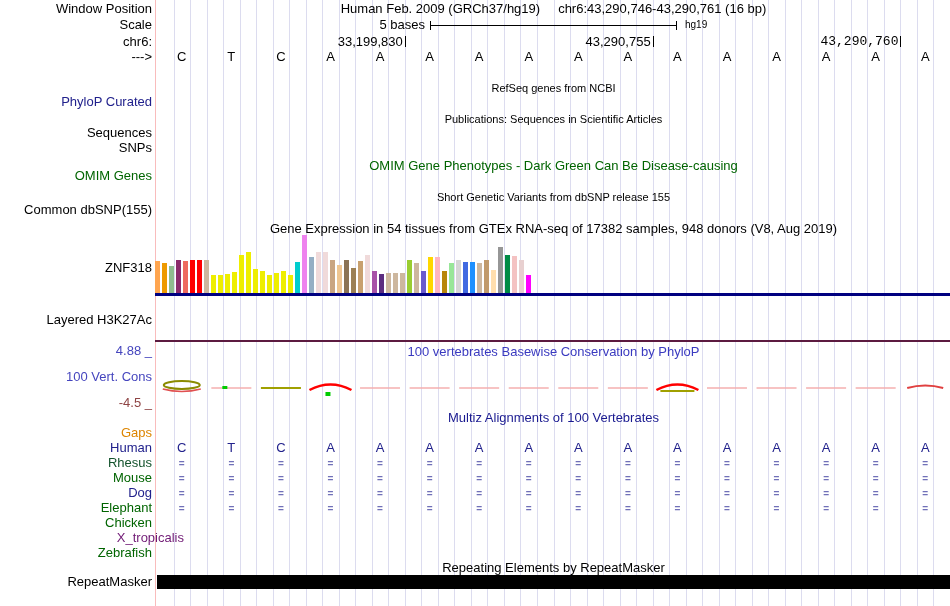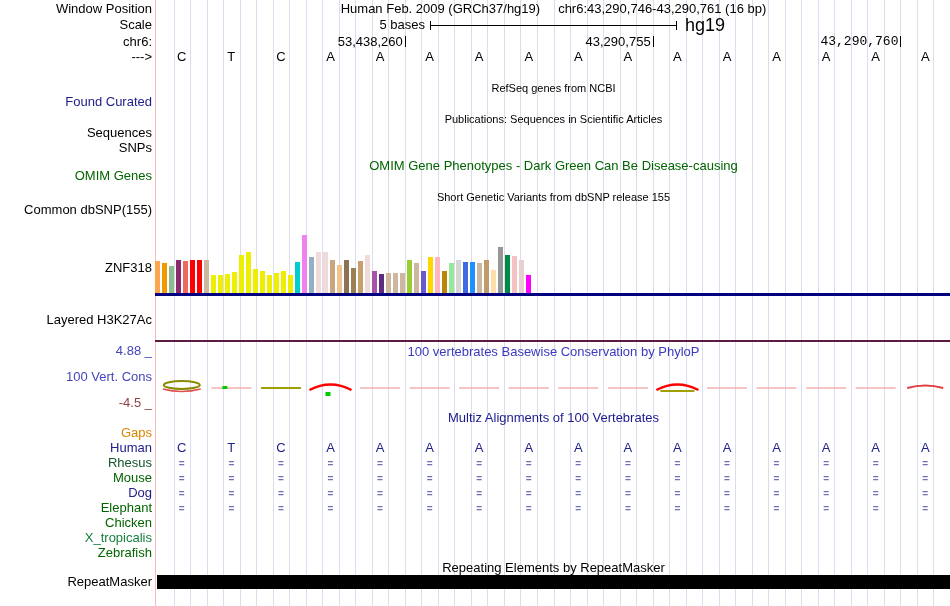--- a/index.html
+++ b/index.html
@@ -82,26 +82,26 @@
   <div class="ctitle" style="top:2px">
     <span>Human Feb. 2009 (GRCh37/hg19)</span><span style="display:inline-block;width:18px"></span><span>chr6:43,290,746-43,290,761 (16 bp)</span>
   </div>
 
   <div class="llabel" style="top:18px">Scale</div>
   <div class="abs" style="left:157px;top:18px;width:268px;text-align:right;font-size:13px;line-height:14px">5 bases</div>
   <div class="scale-bar">
     <span class="tick" style="left:0"></span>
     <span class="tick" style="right:0"></span>
   </div>
-  <div class="abs" style="left:685px;top:18px;font-size:18px;line-height:14px">hg19</div>
+  <div class="abs" style="left:685px;top:18px;font-size:10px;line-height:14px">hg19</div>
 
   <div class="llabel" style="top:35px">chr6:</div>
   <div id="coord-row">
       <div class="coord-tick" style="left: 404.812px; top: 36px;"></div>
-      <div class="coord-label" style="left: 302.812px; top: 35px; width: 100px;">53,438,260</div>
+      <div class="coord-label" style="left: 302.812px; top: 35px; width: 100px;">33,199,830</div>
       <div class="coord-tick" style="left: 652.625px; top: 36px;"></div>
       <div class="coord-label" style="left: 550.625px; top: 35px; width: 100px;">43,290,755</div>
       <div class="coord-tick" style="left: 900.438px; top: 36px;"></div>
       <div class="coord-label" style="left: 798.438px; top: 35px; width: 100px; font-family: Liberation Mono, monospace;">43,290,760</div>
     </div>
 
   <div class="llabel" style="top:50px">---&gt;</div>
   <div id="seq-row">
       <div class="seq-letter" style="left: 181.781px; top: 50px;">C</div>
       <div class="seq-letter" style="left: 231.344px; top: 50px;">T</div>
@@ -115,32 +115,33 @@
       <div class="seq-letter" style="left: 627.844px; top: 50px;">A</div>
       <div class="seq-letter" style="left: 677.406px; top: 50px;">A</div>
       <div class="seq-letter" style="left: 726.969px; top: 50px;">A</div>
       <div class="seq-letter" style="left: 776.531px; top: 50px;">A</div>
       <div class="seq-letter" style="left: 826.094px; top: 50px;">A</div>
       <div class="seq-letter" style="left: 875.656px; top: 50px;">A</div>
       <div class="seq-letter" style="left: 925.219px; top: 50px;">A</div>
     </div>
 
   <div class="csub" style="top:82px">RefSeq genes from NCBI</div>
-  <div class="llabel" style="top:95px;color:#21218C">Found Curated</div>
+  <div class="llabel" style="top:95px;color:#21218C">PhyloP Curated</div>
 
   <div class="csub" style="top:113px">Publications: Sequences in Scientific Articles</div>
   <div class="llabel" style="top:126px">Sequences</div>
   <div class="llabel" style="top:141px">SNPs</div>
 
   <div class="ctitle" style="top:159px;color:#006400">OMIM Gene Phenotypes - Dark Green Can Be Disease-causing</div>
   <div class="llabel" style="top:169px;color:#006400">OMIM Genes</div>
 
   <div class="csub" style="top:191px">Short Genetic Variants from dbSNP release 155</div>
   <div class="llabel" style="top:203px">Common dbSNP(155)</div>
 
+  <div class="ctitle" style="top:222px">Gene Expression in 54 tissues from GTEx RNA-seq of 17382 samples, 948 donors (V8, Aug 2019)</div>
   <div class="llabel" style="top:261px">ZNF318</div>
   <div id="gtex-bars">
       <div class="gtex-bar" style="left: 155px; top: 261px; height: 32px; background: rgb(255, 165, 79);"></div>
       <div class="gtex-bar" style="left: 162px; top: 263px; height: 30px; background: rgb(238, 154, 0);"></div>
       <div class="gtex-bar" style="left: 169px; top: 266px; height: 27px; background: rgb(143, 188, 143);"></div>
       <div class="gtex-bar" style="left: 176px; top: 260px; height: 33px; background: rgb(139, 42, 107);"></div>
       <div class="gtex-bar" style="left: 183px; top: 261px; height: 32px; background: rgb(238, 106, 95);"></div>
       <div class="gtex-bar" style="left: 190px; top: 260px; height: 33px; background: rgb(255, 0, 0);"></div>
       <div class="gtex-bar" style="left: 197px; top: 260px; height: 33px; background: rgb(255, 0, 0);"></div>
       <div class="gtex-bar" style="left: 204px; top: 260px; height: 33px; background: rgb(205, 183, 158);"></div>
@@ -305,21 +306,21 @@
       <div class="align-mark" style="left: 528.719px; top: 503px; color: rgb(112, 112, 184);">=</div>
       <div class="align-mark" style="left: 578.281px; top: 503px; color: rgb(112, 112, 184);">=</div>
       <div class="align-mark" style="left: 627.844px; top: 503px; color: rgb(112, 112, 184);">=</div>
       <div class="align-mark" style="left: 677.406px; top: 503px; color: rgb(112, 112, 184);">=</div>
       <div class="align-mark" style="left: 726.969px; top: 503px; color: rgb(112, 112, 184);">=</div>
       <div class="align-mark" style="left: 776.531px; top: 503px; color: rgb(112, 112, 184);">=</div>
       <div class="align-mark" style="left: 826.094px; top: 503px; color: rgb(112, 112, 184);">=</div>
       <div class="align-mark" style="left: 875.656px; top: 503px; color: rgb(112, 112, 184);">=</div>
       <div class="align-mark" style="left: 925.219px; top: 503px; color: rgb(112, 112, 184);">=</div>
       <div class="llabel" style="top: 516px; color: rgb(0, 100, 0);">Chicken</div>
-      <div class="llabel" style="top: 531px; color: #15803d;">X_tropicalis</div>
+      <div class="llabel" style="top: 531px; color: #701a75; padding-left: 32px;">X_tropicalis</div>
       <div class="llabel" style="top: 546px; color: rgb(0, 100, 0);">Zebrafish</div>
     </div>
 
   <div class="ctitle" style="top:561px">Repeating Elements by RepeatMasker</div>
   <div class="llabel" style="top:575px">RepeatMasker</div>
   <div class="abs" style="left:157px;top:575px;width:793px;height:14px;background:#000"></div>
 
 </div>
 
 </body></html>

